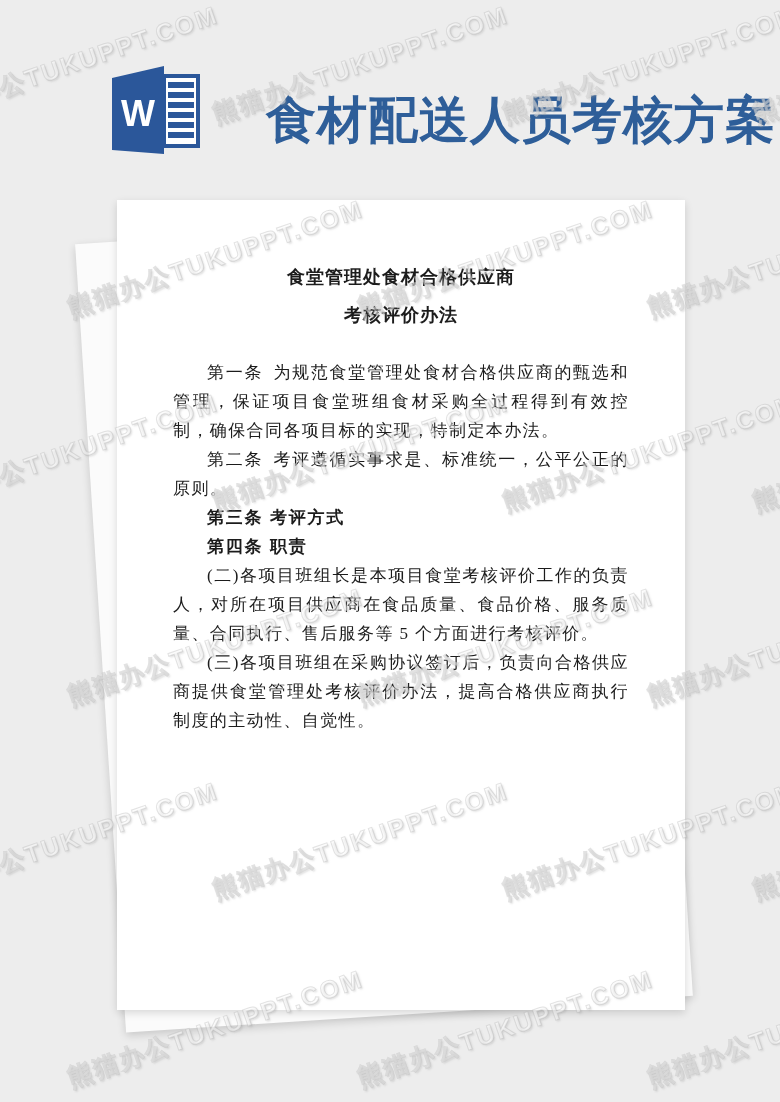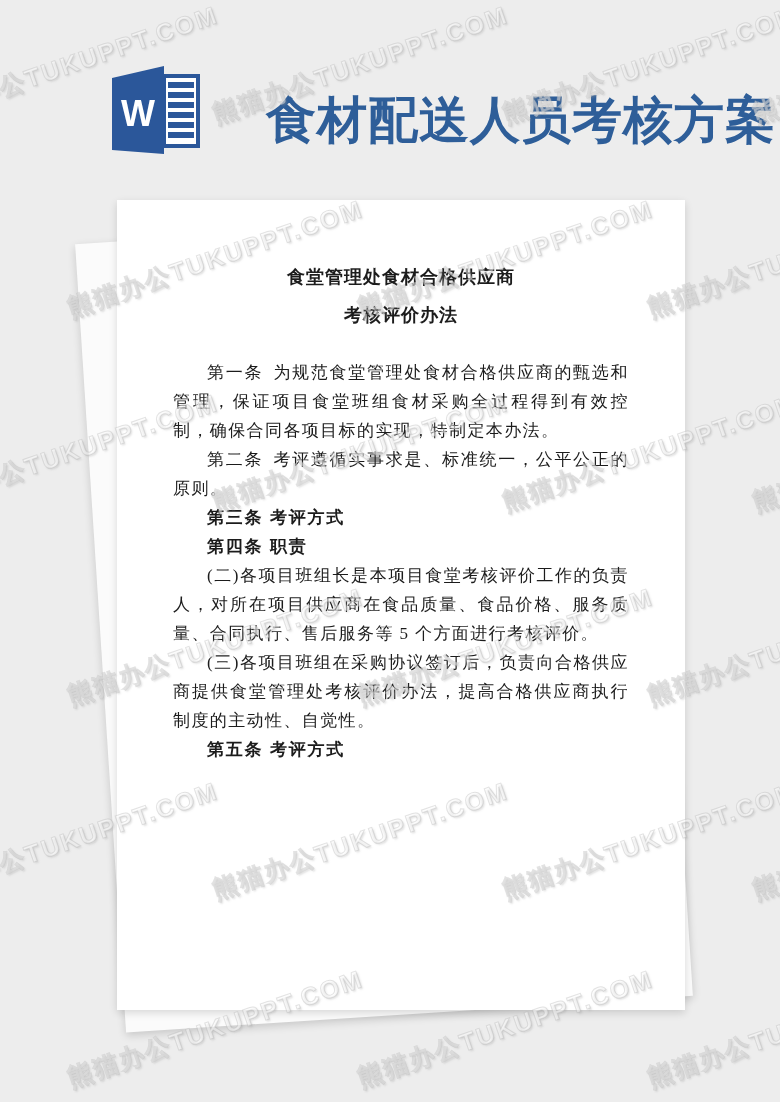--- a/index.html
+++ b/index.html
@@ -93,21 +93,20 @@
       <p class="doc-title">食堂管理处食材合格供应商</p>
       <p class="doc-title">考核评价办法</p>
 
       <div class="doc-body">
         <p class="para"><b class="lead">第一条</b><span>为规范食堂管理处食材合格供应商的甄选和管理，保证项目食堂班组食材采购全过程得到有效控制，确保合同各项目标的实现，特制定本办法。</span></p>
         <p class="para"><b class="lead">第二条</b><span>考评遵循实事求是、标准统一，公平公正的原则。</span></p>
         <p class="para heading">第三条 考评方式</p>
         <p class="para heading">第四条 职责</p>
         <p class="para">(二)各项目班组长是本项目食堂考核评价工作的负责人，对所在项目供应商在食品质量、食品价格、服务质量、合同执行、售后服务等 5 个方面进行考核评价。</p>
         <p class="para">(三)各项目班组在采购协议签订后，负责向合格供应商提供食堂管理处考核评价办法，提高合格供应商执行制度的主动性、自觉性。</p>
-        <p class="para heading">第五条 考评方式</p>
       </div>
     </div>
   </div>
 
   <div class="watermarks">
     <span class="wm" style="left:-85px;top:48px">熊猫办公TUKUPPT.COM</span>
     <span class="wm" style="left:205px;top:48px">熊猫办公TUKUPPT.COM</span>
     <span class="wm" style="left:495px;top:48px">熊猫办公TUKUPPT.COM</span>
     <span class="wm" style="left:745px;top:48px">熊猫办公TUKUPPT.COM</span>
 

